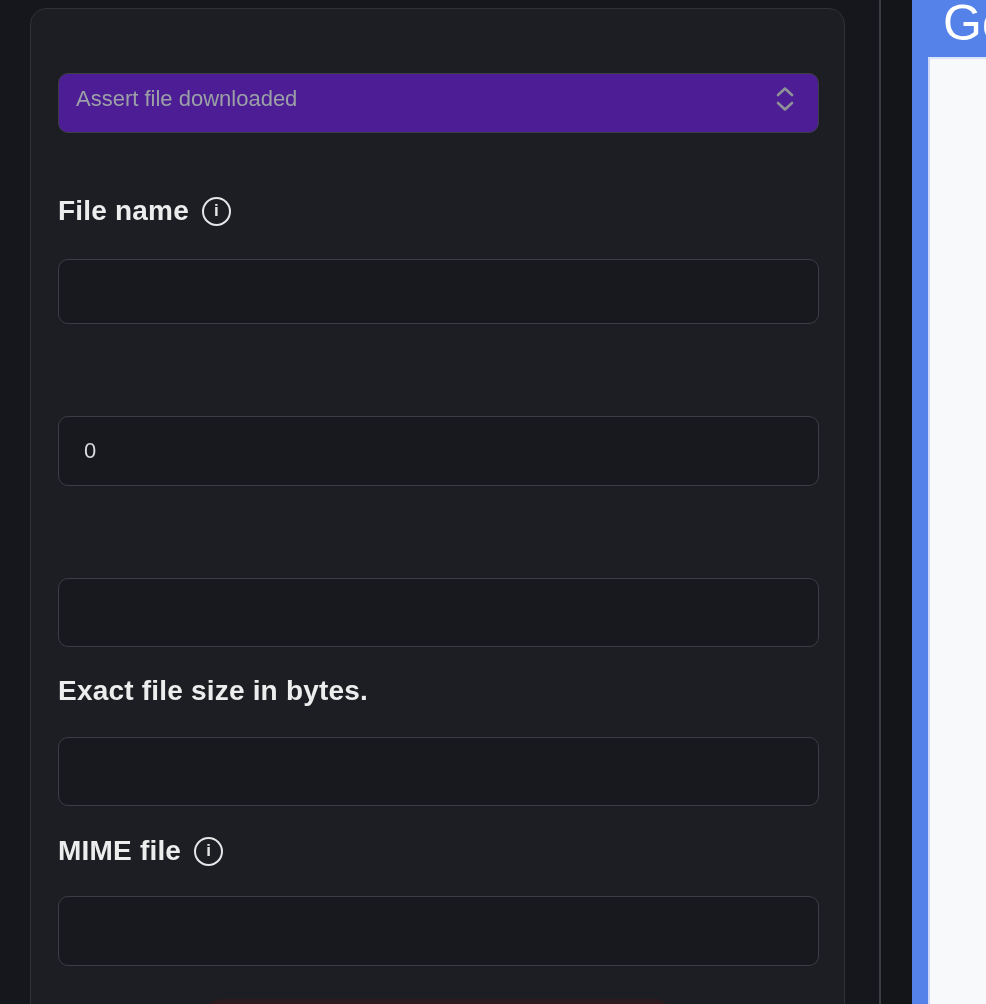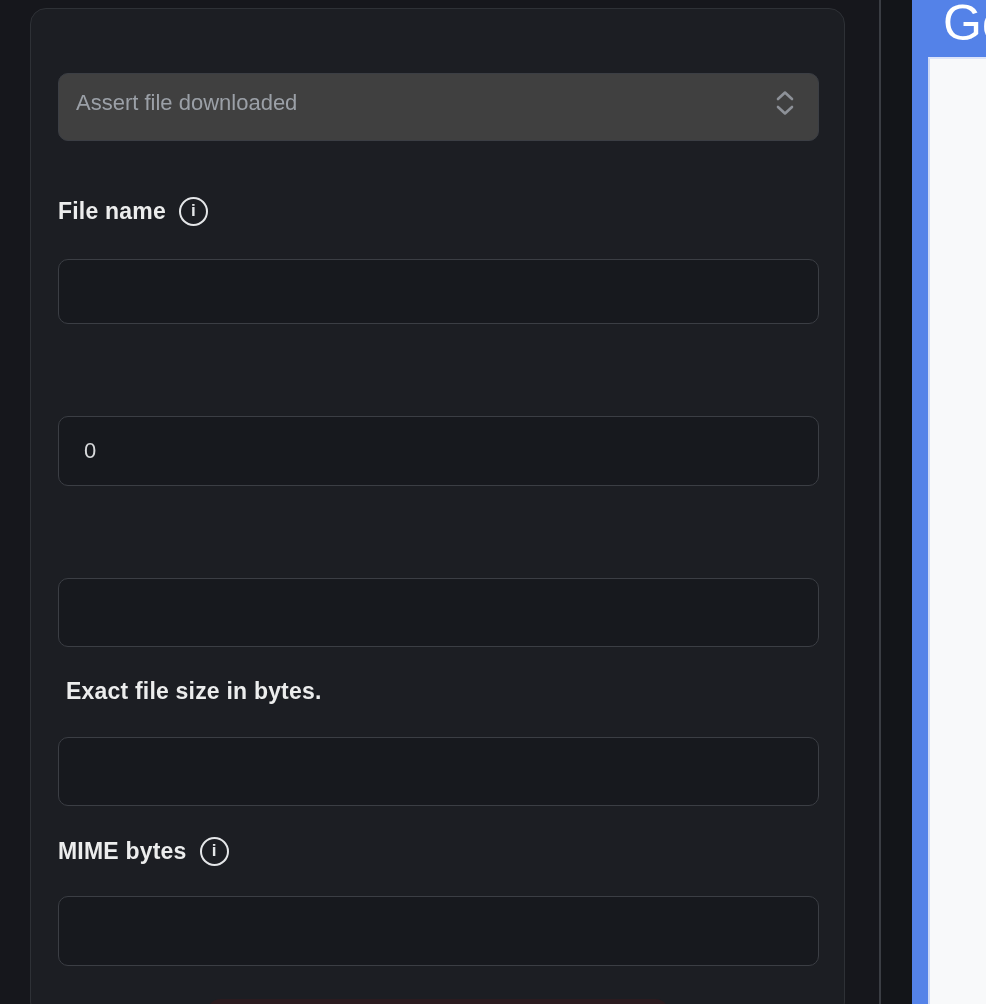--- a/index.html
+++ b/index.html
@@ -16,22 +16,22 @@
     left: 30px; top: 8px;
     width: 815px; height: 1010px;
     background: #1c1e23;
     border: 1px solid #2e3136;
     border-radius: 16px;
   }
 
   .select {
     position: absolute;
     left: 27px; top: 64px;
-    width: 761px; height: 68px;
-    background: #404040;
+    width: 761px; height: 60px;
+    background: #4c1d95;
     border: 1px solid #3b3e44;
     border-radius: 10px;
     display: flex; align-items: center;
     padding: 0 22px 8px 17px;
     cursor: pointer;
   }
   .select-value {
     color: #9ba0a7;
     font-size: 22px;
     flex: 1 1 auto;
@@ -41,21 +41,21 @@
   .chevrons polyline { fill: none; stroke: #8d9198; stroke-width: 2.6; stroke-linecap: round; stroke-linejoin: round; }
 
   .label-row {
     position: absolute;
     left: 27px;
     height: 30px;
     display: flex; align-items: center; gap: 13px;
   }
   .label-text {
     color: #eceded;
-    font-size: 23px;
+    font-size: 28px;
     font-weight: bold;
     letter-spacing: 0.2px;
     white-space: nowrap;
   }
   .info-badge {
     width: 29px; height: 29px;
     border: 2.5px solid #e4e6e8;
     border-radius: 50%;
     display: flex; align-items: center; justify-content: center;
     color: #e4e6e8;
@@ -78,21 +78,21 @@
     outline: none;
   }
 
   
   .row1-label { top: 187px; }
   .row1-input { top: 250px; height: 65px; }
   .row2-label { top: 347px; }
   .row2-input { top: 407px; height: 70px; }
   .row3-label { top: 507px; }
   .row3-input { top: 569px; height: 69px; }
-  .row4-label { top: 667px; margin-left: 8px; }
+  .row4-label { top: 667px; }
   .row4-input { top: 728px; height: 69px; }
   .row5-label { top: 827px; }
   .row5-input { top: 887px; height: 70px; }
 
   .danger-btn {
     position: absolute;
     left: 177px; top: 990px;
     width: 460px; height: 30px;
     background: #2b1b1f;
     border: none;
@@ -164,21 +164,21 @@
   <input class="text-input row2-input" type="text" spellcheck="false" value="0" style="">
 
   <input class="text-input row3-input" type="text" spellcheck="false" value="" style="">
 
   <div class="label-row row4-label">
     <span class="label-text">Exact file size in bytes.</span>
   </div>
   <input class="text-input row4-input" type="text" spellcheck="false" value="" style="">
 
   <div class="label-row row5-label">
-    <span class="label-text">MIME bytes</span>
+    <span class="label-text">MIME file</span>
     <span class="info-badge">
       <span>i</span>
     </span>
   </div>
   <input class="text-input row5-input" type="text" spellcheck="false" value="" style="">
 
   <button class="danger-btn"></button>
 
 </section>
 

